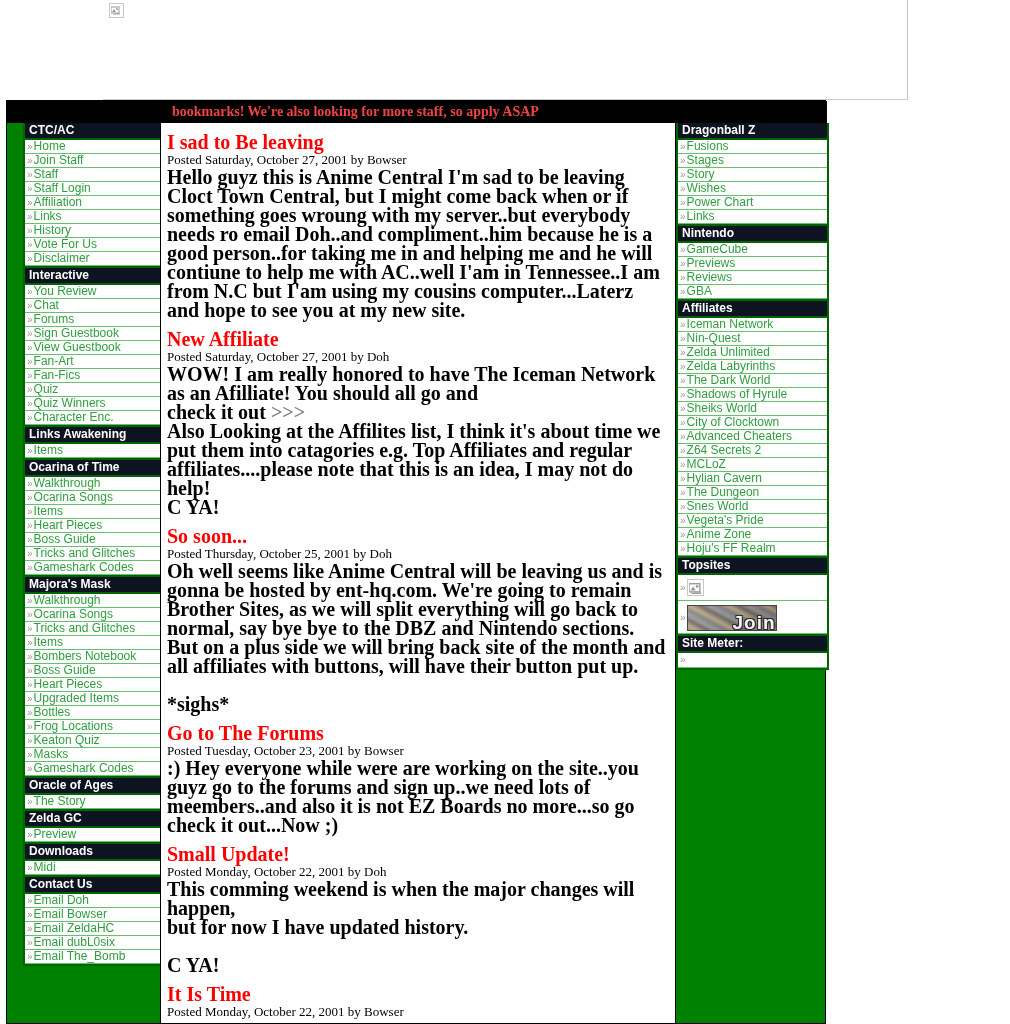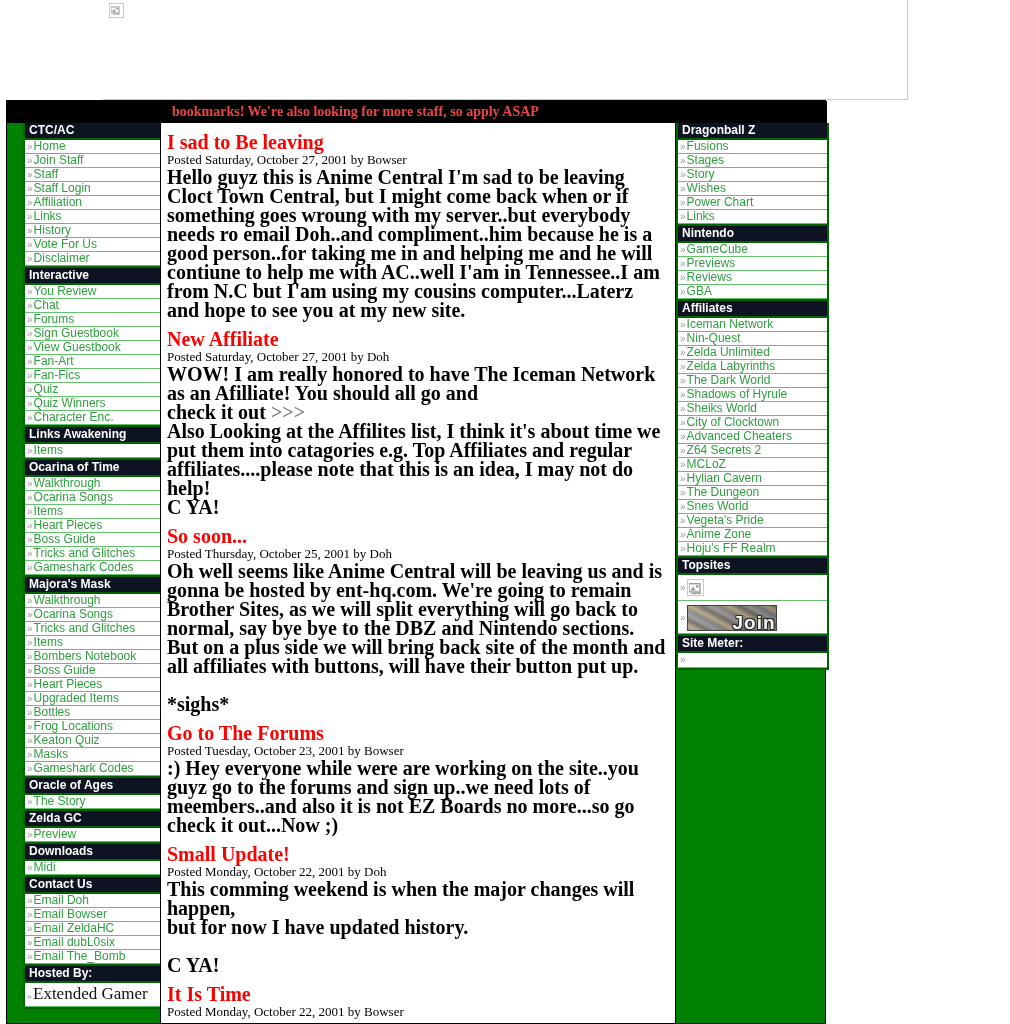--- a/index.html
+++ b/index.html
@@ -219,24 +219,20 @@
             <div class="menu-head">Downloads</div>
             <a class="menu-item" href="#"><span class="bullet">»</span><span class="lbl">Midi</span></a>
           </div>
           <div class="menu-wrap">
             <div class="menu-head">Contact Us</div>
             <a class="menu-item" href="#"><span class="bullet">»</span><span class="lbl">Email Doh</span></a>
             <a class="menu-item" href="#"><span class="bullet">»</span><span class="lbl">Email Bowser</span></a>
             <a class="menu-item" href="#"><span class="bullet">»</span><span class="lbl">Email ZeldaHC</span></a>
             <a class="menu-item" href="#"><span class="bullet">»</span><span class="lbl">Email dubL0six</span></a>
             <a class="menu-item" href="#"><span class="bullet">»</span><span class="lbl">Email The_Bomb</span></a>
-          </div>
-          <div class="menu-wrap">
-            <div class="menu-head">Hosted By:</div>
-            <a class="menu-item tall" href="#"><span class="bullet">»</span><span class="lbl">Extended Gamer</span></a>
           </div>
         </div>
     </div>
 
     <div class="col-center" style="top:22px;height:900px;">
 
       <div class="news-body">
 
         <div class="post">
           <div class="post-title">I sad to Be leaving</div>

